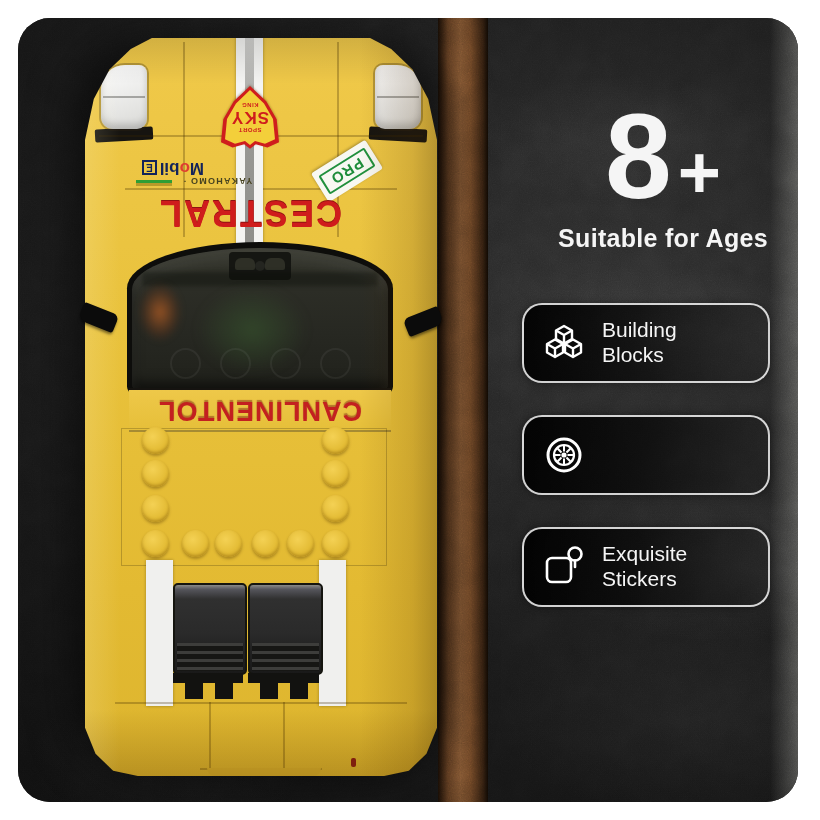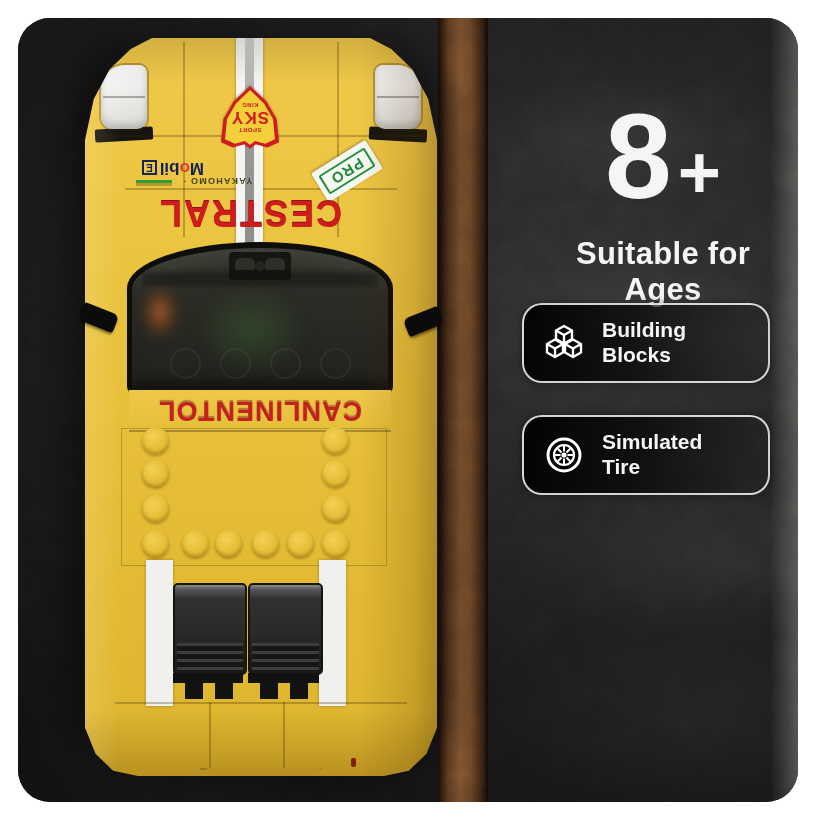--- a/index.html
+++ b/index.html
@@ -125,28 +125,28 @@
   .tooth{position:absolute;top:9px;width:18px;height:17px;background:#121210;}
 
   .lip{position:absolute;left:122px;top:736px;width:114px;height:8px;background:#d9b02c;border-radius:0 0 10px 10px;}
   .taildot{position:absolute;left:266px;top:726px;width:5px;height:9px;background:#8a1812;border-radius:2px;}
 
   
   .age-block{position:absolute;left:520px;top:78px;width:250px;text-align:center;color:#f5f5f5;}
   .age-row{display:flex;align-items:baseline;justify-content:center;gap:6px;}
   .age-number{font-size:120px;font-weight:700;line-height:1;}
   .age-plus{font-size:74px;font-weight:700;line-height:1;}
-  .age-label{margin-top:20px;font-size:31px;font-weight:700;letter-spacing:.3px;}
+  .age-label{margin-top:8px;font-size:25px;font-weight:700;letter-spacing:.3px;}
 
   .badges{position:absolute;left:504px;top:285px;width:248px;}
   .badge{height:76px;margin-bottom:32px;border:2px solid rgba(255,255,255,.82);border-radius:20px;
     background:linear-gradient(100deg, rgba(0,0,0,.92) 0%, rgba(5,5,5,.72) 45%, rgba(32,32,32,.22) 100%);
     display:flex;align-items:center;padding-left:18px;gap:16px;box-shadow:0 0 8px rgba(0,0,0,.4);}
   .badge .icon{width:44px;height:44px;flex:0 0 44px;}
-  .badge .label{color:#f5f5f5;font-size:21px;font-weight:700;line-height:1.18;}
+  .badge .label{color:#f5f5f5;font-size:21px;font-weight:400;line-height:1.18;}
   .badge .label span{display:block;}
 </style>
 </head>
 <body>
 
 <div class="frame">
   <div class="canvas">
     <div class="bg-base"></div>
     <div class="bg-streaks"></div>
     <div class="brown-stripe"></div>
@@ -316,22 +316,29 @@
             <line x1="25.5" y1="22" x2="31.5" y2="22"></line>
             <line x1="24.5" y1="24.5" x2="28.7" y2="28.7"></line>
             <line x1="22" y1="25.5" x2="22" y2="31.5"></line>
             <line x1="19.5" y1="24.5" x2="15.3" y2="28.7"></line>
             <line x1="18.5" y1="22" x2="12.5" y2="22"></line>
             <line x1="19.5" y1="19.5" x2="15.3" y2="15.3"></line>
             <line x1="22" y1="18.5" x2="22" y2="12.5"></line>
             <line x1="24.5" y1="19.5" x2="28.7" y2="15.3"></line>
           </g>
         </svg>
+      </div>
+
+      <div class="badge">
+        <svg class="icon" viewBox="0 0 44 44" stroke="#ffffff" stroke-width="2.6" fill="none" stroke-linecap="round">
+          <rect x="5" y="13" width="24" height="24" rx="5"></rect>
+          <circle cx="33" cy="9" r="6.5"></circle>
+          <line x1="33" y1="15.5" x2="33" y2="22"></line>
+        </svg>
         <div class="label">
-          <span>Simulated</span>
-          <span>Tire</span>
-        </div>
-      </div>
-
+          <span>Exquisite</span>
+          <span>Stickers</span>
+        </div>
+      </div>
 
     </div>
   </div>
 </div>
 
 </body></html>

